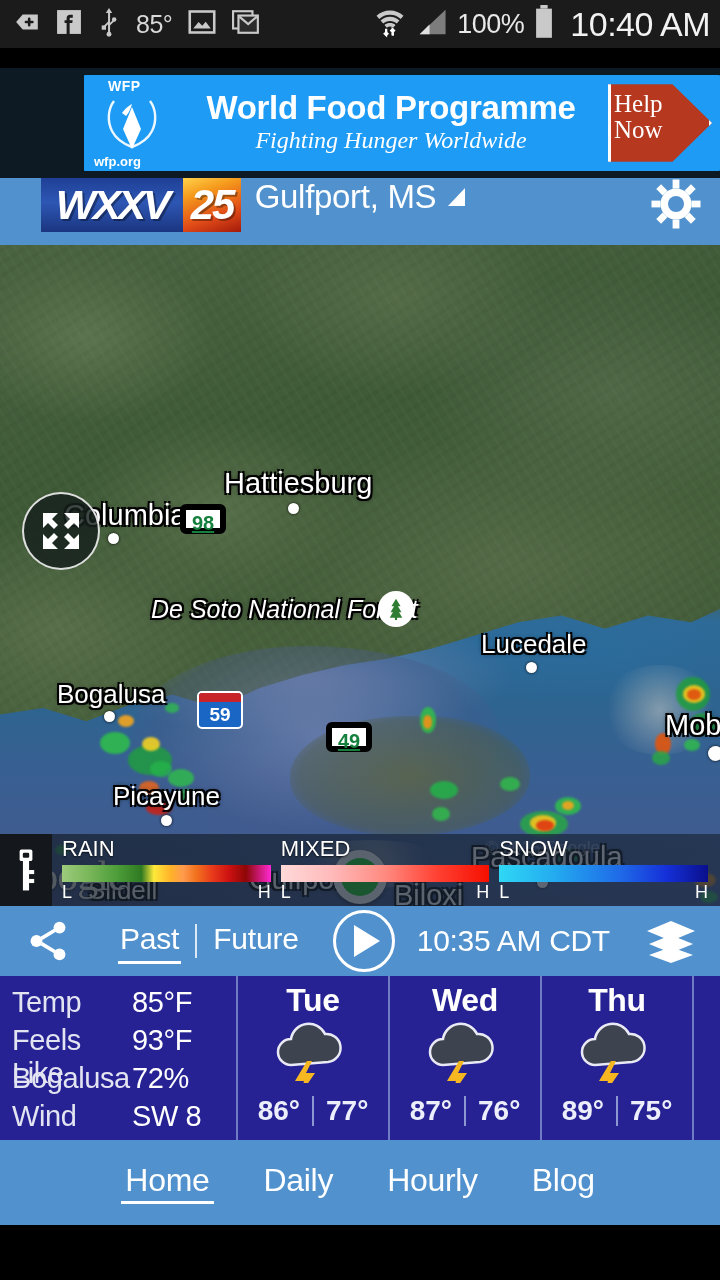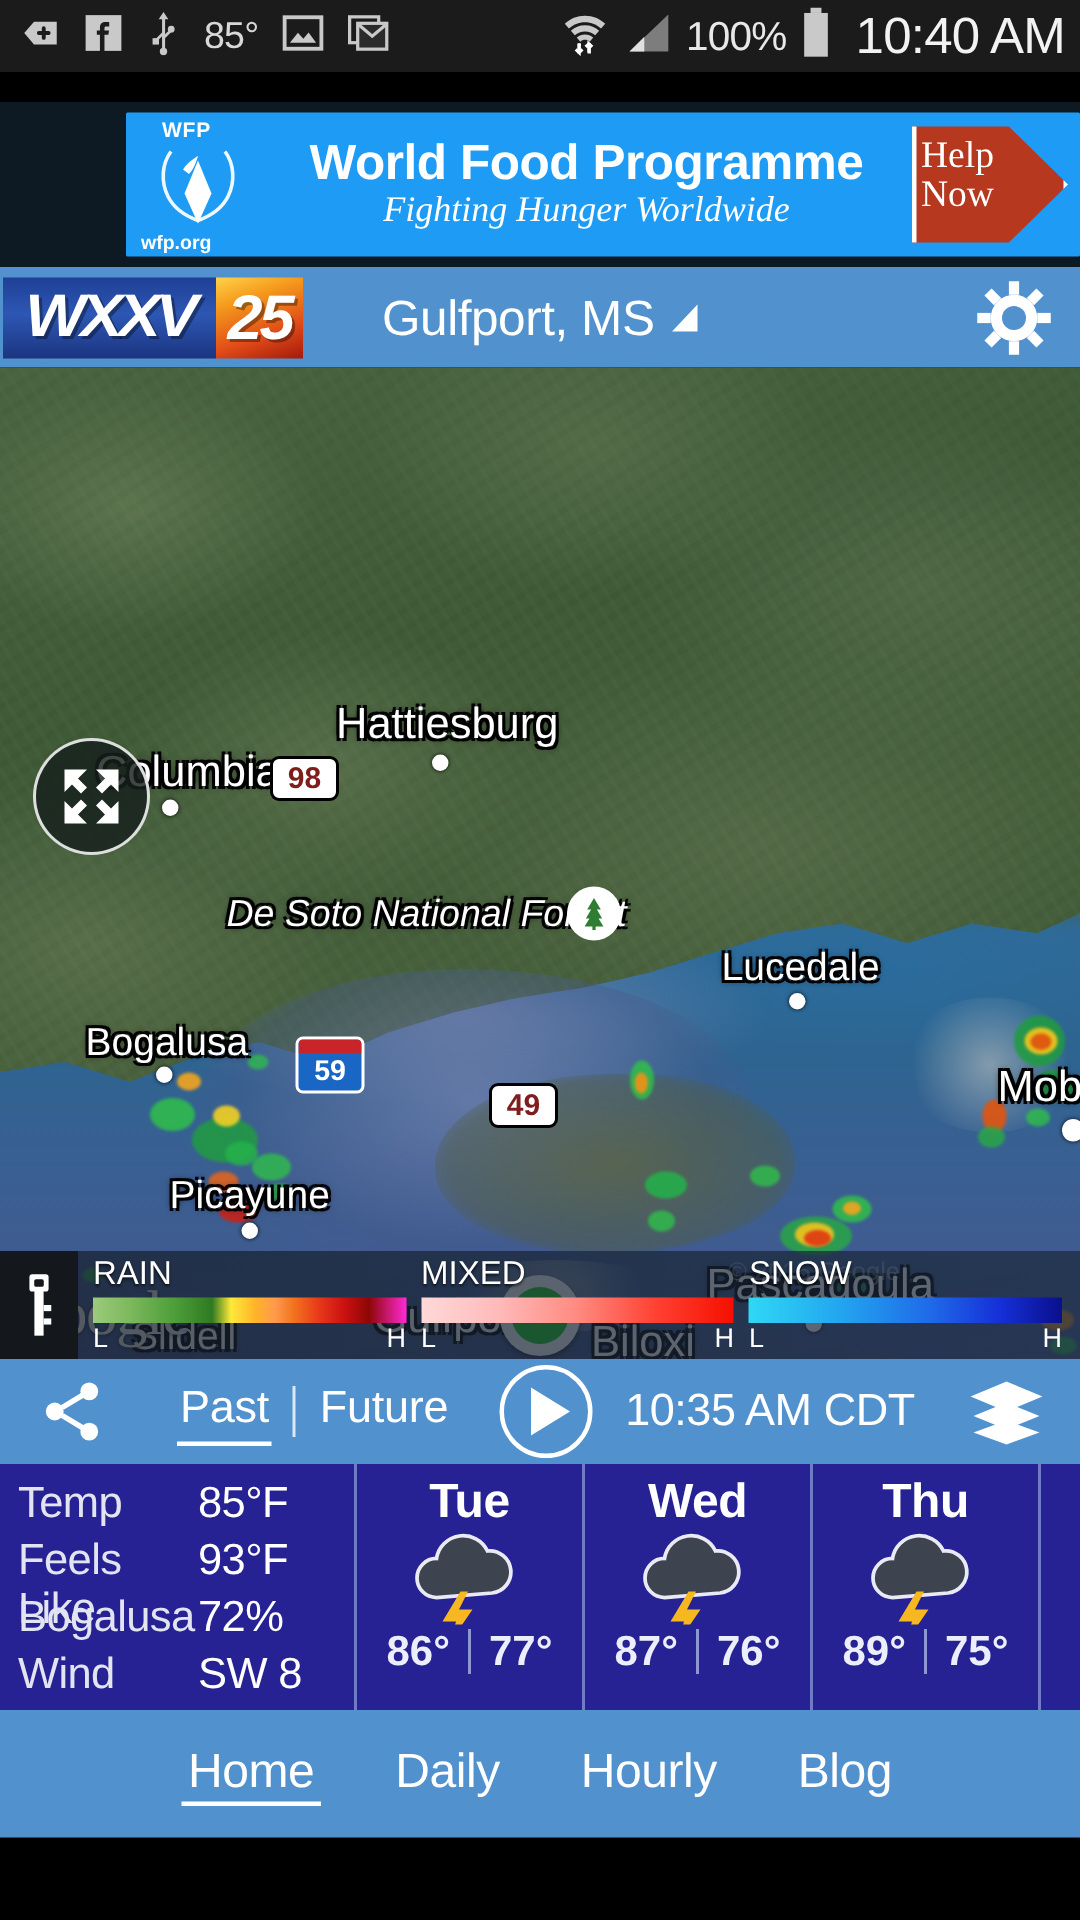--- a/index.html
+++ b/index.html
@@ -41,21 +41,21 @@
     background:#b5381f; border:3px solid #fff;
     clip-path:polygon(0 6%, 62% 6%, 100% 50%, 62% 94%, 0 94%);
   }
   .ad-cta .lbl {
     position:absolute; left:6px; top:12px; color:#fff; font-size:25px; line-height:1.05;
     font-family:"Liberation Serif", serif;
   }
 
   
   .appbar {
-    height:67px; background:#5191cd; display:flex; align-items:center; position:relative;
+    height:67px; background:#5191cd; display:flex; position:relative;padding-left:39px;
   }
   .logo { width:200px; height:54px; margin-left:2px; position:relative; display:flex; }
   .logo .lblue {
     flex:0 0 142px; background:linear-gradient(180deg,#1f3f96 0%, #2d57b4 45%, #1b3580 100%);
     display:flex; align-items:center; justify-content:center; overflow:hidden;
   }
   .logo .lblue span {
     color:#fff; font-size:40px; font-weight:bold; font-style:italic;
     letter-spacing:-3px; text-shadow:2px 2px 0 rgba(0,0,0,.35);
     transform:scaleX(1.06);
@@ -114,23 +114,23 @@
   .marsh {
     position:absolute; left:290px; bottom:70px; width:240px; height:120px;
     background:radial-gradient(ellipse at 50% 50%, rgba(90,100,70,.85), rgba(80,92,66,.5) 65%, transparent 80%);
     border-radius:50% 45% 55% 48%/52% 50% 50% 48%;
   }
   .cityglow { position:absolute; border-radius:50%; background:radial-gradient(circle, rgba(200,200,195,.55), transparent 70%); }
 
   .echo { position:absolute; border-radius:50%; filter:blur(1px); }
 
   .shield {
-    position:absolute; background:#fff; border-radius:6px; border:2px solid #000000;
-    color:#7f1d1d; font-size:20px; font-weight:bold; text-align:center; line-height:26px;
-    width:46px; height:30px;
+    position:absolute; background:#fff; border-radius:6px; border:6px solid #000000;
+    color:#15803d; font-size:20px; font-weight:bold; text-align:center; line-height:26px;
+    width:46px; height:30px;text-decoration:underline;
   }
   .shield-i {
     position:absolute; width:46px; height:38px; background:#1a66c4; border-radius:5px;
     border:2px solid #fff; overflow:hidden;
   }
   .shield-i .top { height:9px; background:#c8252a; }
   .shield-i .num { color:#fff; font-size:19px; font-weight:bold; text-align:center; line-height:25px; }
 
   .mlabel {
     position:absolute; color:#fff; font-size:26px; white-space:nowrap;
@@ -214,21 +214,21 @@
   .cond-row { display:flex; align-items:baseline; height:38px; }
   .cond-lbl { color:#e3e4f2; font-size:29px; flex:1; letter-spacing:-.4px; }
   .cond-val { color:#fff; font-size:29px; width:104px; letter-spacing:-.4px; }
   .fcwrap { flex:1; display:flex; overflow:hidden;font-weight:bold; }
   .fc {
     width:152px; flex:0 0 152px; border-right:2px solid #6f7bc4;
     display:flex; flex-direction:column; align-items:center; padding-top:6px; position:relative;
   }
   .fc-day { color:#fff; font-size:32px; letter-spacing:-.3px; }
   .fc-icon { width:92px; height:62px; position:relative; margin-top:2px; }
-  .fc-temps { display:flex; align-items:center; gap:12px; margin-top:2px; }
+  .fc-temps { display:flex; align-items:center; gap:12px; margin-top:12px; }
   .fc-hi, .fc-lo { color:#eceefb; font-size:28px; }
   .fc-div { width:2px; height:30px; background:#8d97d1; }
 
   
   .bottomnav {
     height:85px; background:#5191cd; display:flex; align-items:center; justify-content:center; gap:46px;
   }
   .nav-item { color:#fff; font-size:32px; position:relative; padding:0 4px 5px; letter-spacing:-.3px; }
   .nav-item.active:after {
     content:""; position:absolute; left:0; right:0; bottom:0; height:3px; background:#fff;

